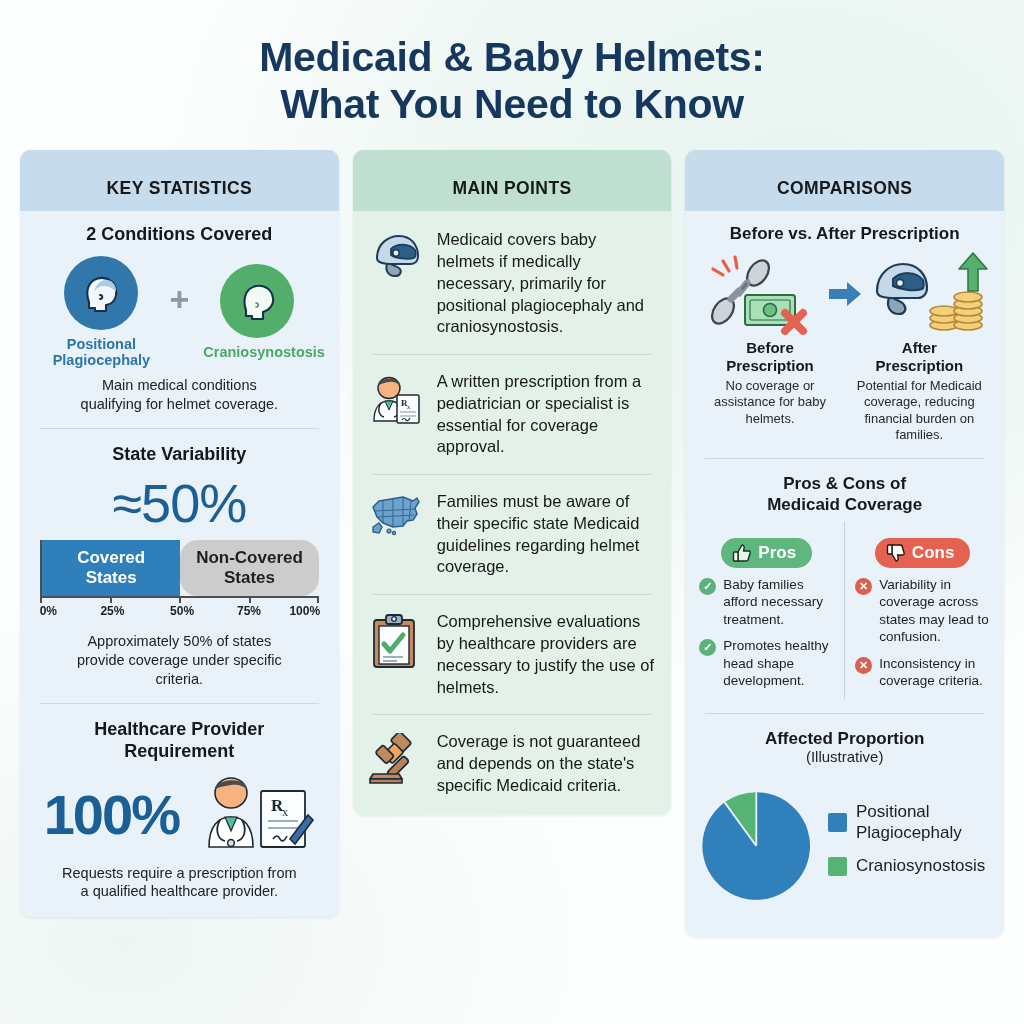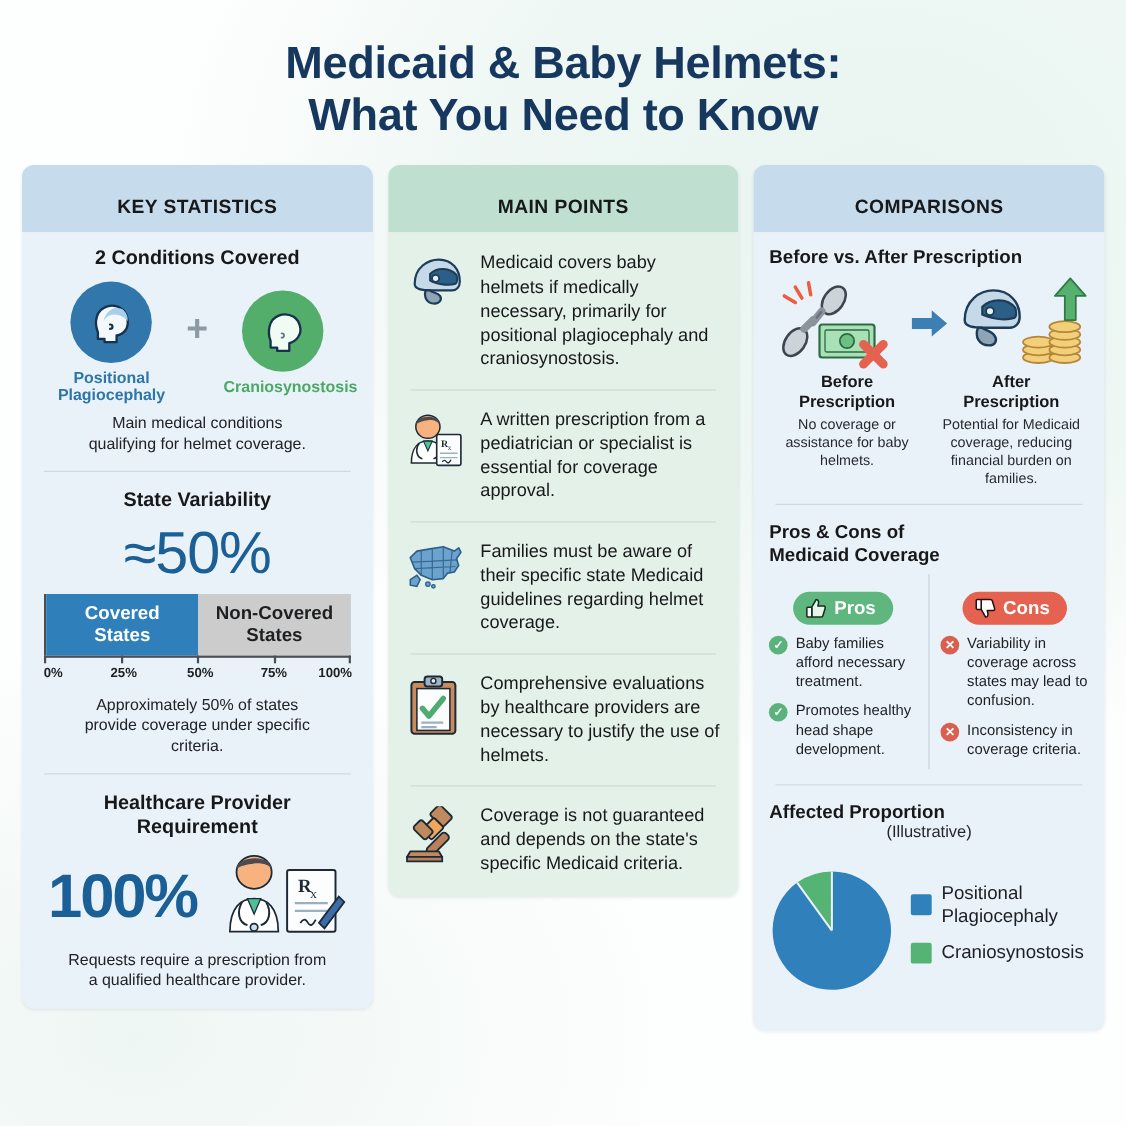--- a/index.html
+++ b/index.html
@@ -133,21 +133,21 @@
     border-left: 2px solid #4a4f55;
   }
   .bar-seg {
     display: flex; align-items: center; justify-content: center;
     text-align: center;
     font-size: 17px;
     font-weight: bold;
     line-height: 1.15;
   }
   .seg-covered { background: #2f80ba; color: #ffffff; }
-  .seg-non { background: #cccccc; color: #1d1f21; }
+  .seg-non { background: #cccccc; color: #1d1f21; border-radius: 18px; }
   .axis-line {
     height: 2px; background: #4a4f55;
     position: relative;
     margin-top: 0;
   }
   .tick {
     position: absolute; top: 0; width: 2px; height: 7px; background: #4a4f55;
   }
   .axis-labels {
     position: relative; height: 18px; margin-top: 6px;
@@ -175,20 +175,21 @@
   }
   .point-icon { flex: 0 0 56px; padding-top: 2px; }
   .point-text {
     font-size: 16.5px;
     color: #17181a;
     line-height: 1.32;
   }
 
   
   .sub-title {
+    text-align: center;
     font-size: 17px;
     font-weight: bold;
     color: #17181a;
     line-height: 1.25;
     margin-bottom: 6px;
   }
   .ba-icons {
     display: flex; align-items: center; justify-content: center;
     gap: 6px; margin: 4px 0 2px;
   }

